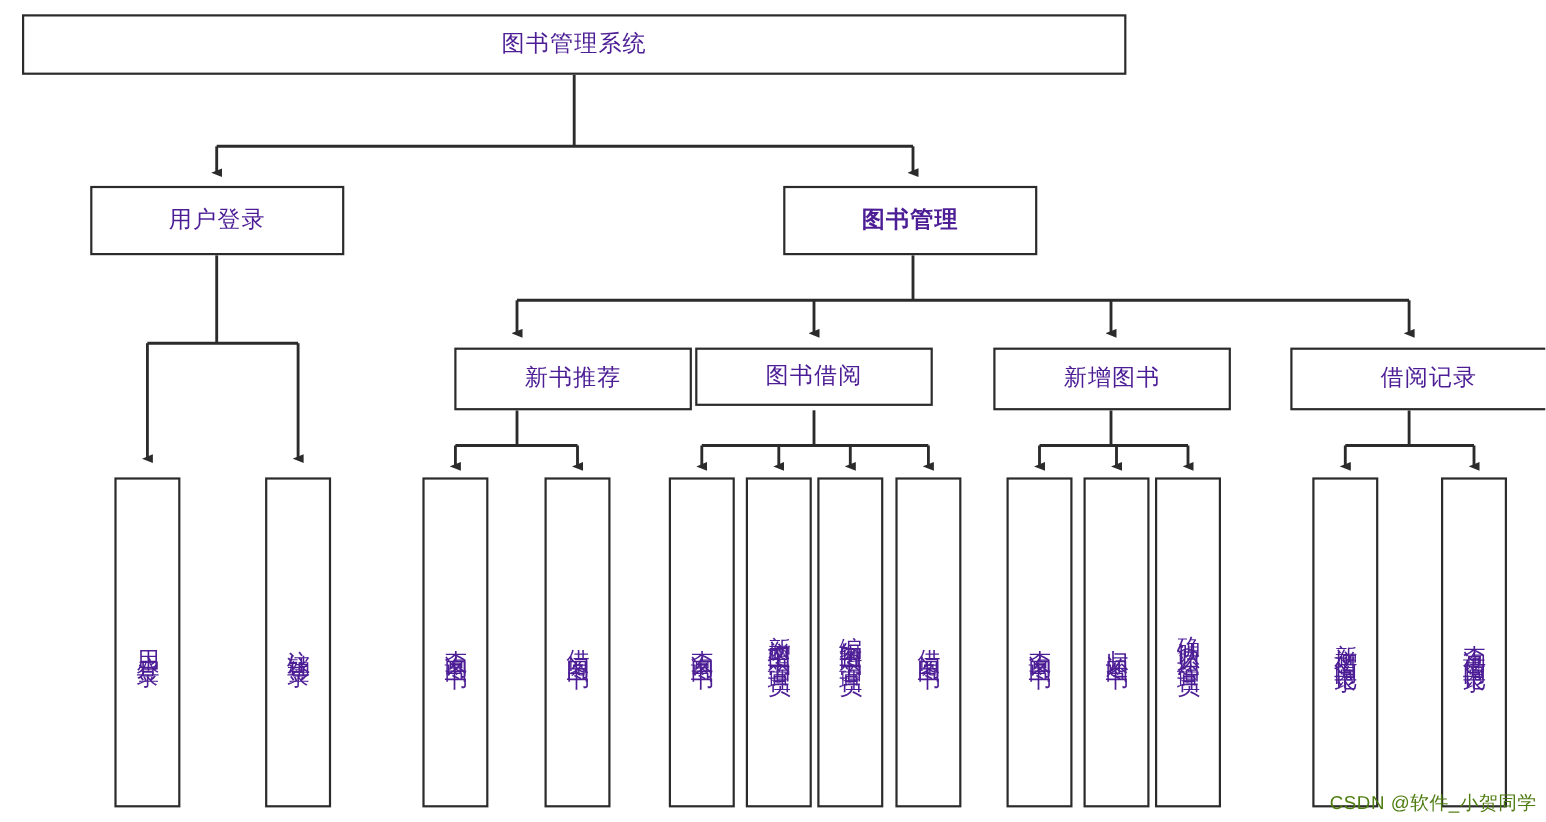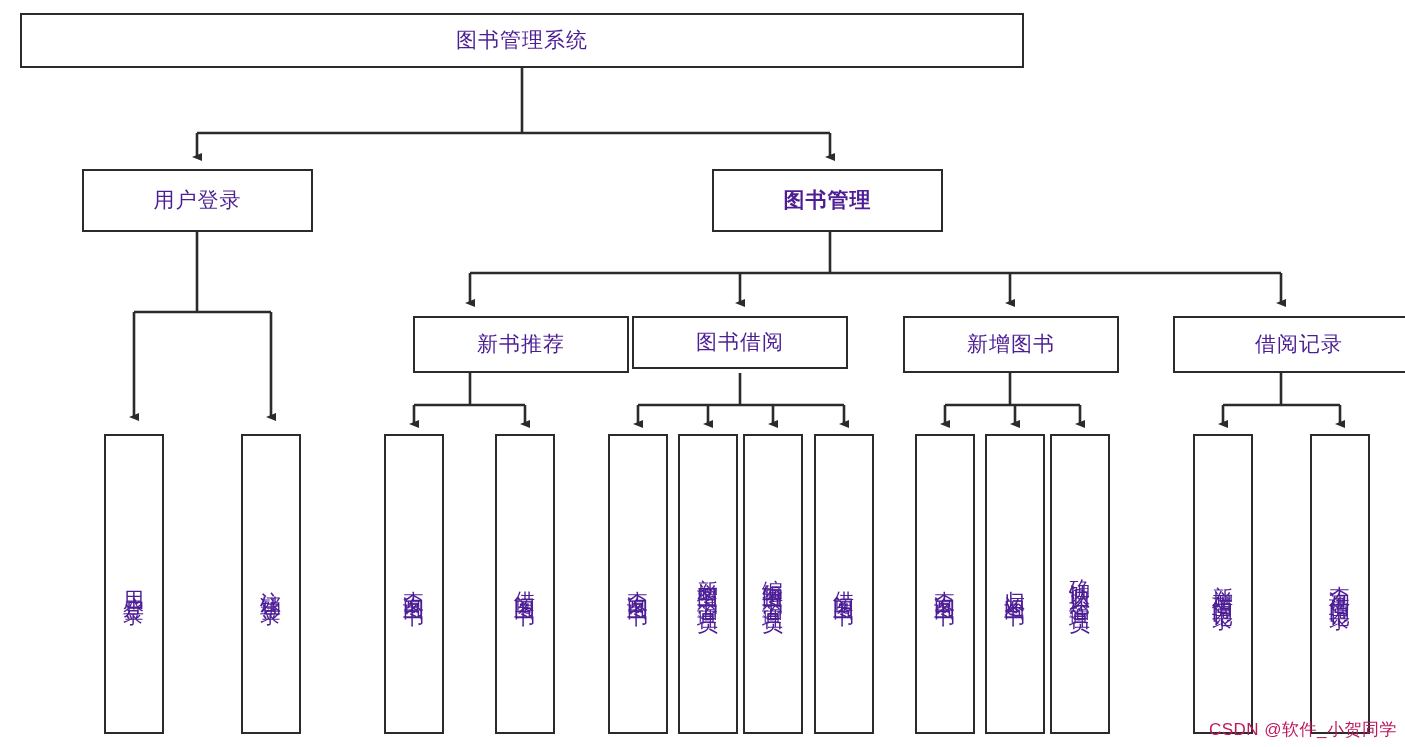--- a/index.html
+++ b/index.html
@@ -53,21 +53,21 @@
     font-size: 21px;
     letter-spacing: 5px;
     line-height: 1;
     white-space: nowrap;
   }
   .watermark {
     position: absolute;
     right: 8px;
     bottom: 6px;
     font-size: 17px;
-    color: #be185d;
+    color: #4d7c0f;
     white-space: nowrap;
     letter-spacing: 0.5px;
   }
 </style>
 </head>
 <body>
 
 <div id="canvas">
 
   <svg class="edges" viewBox="0 0 1405 747" xmlns="http://www.w3.org/2000/svg">

